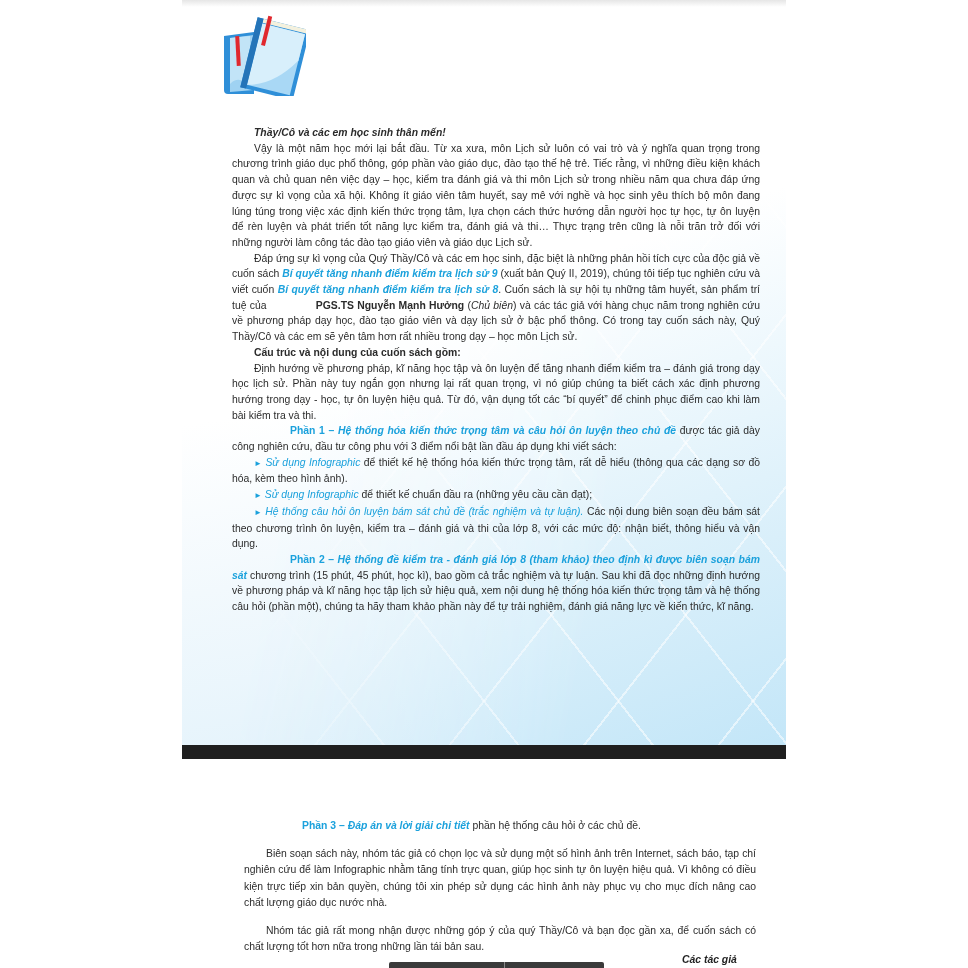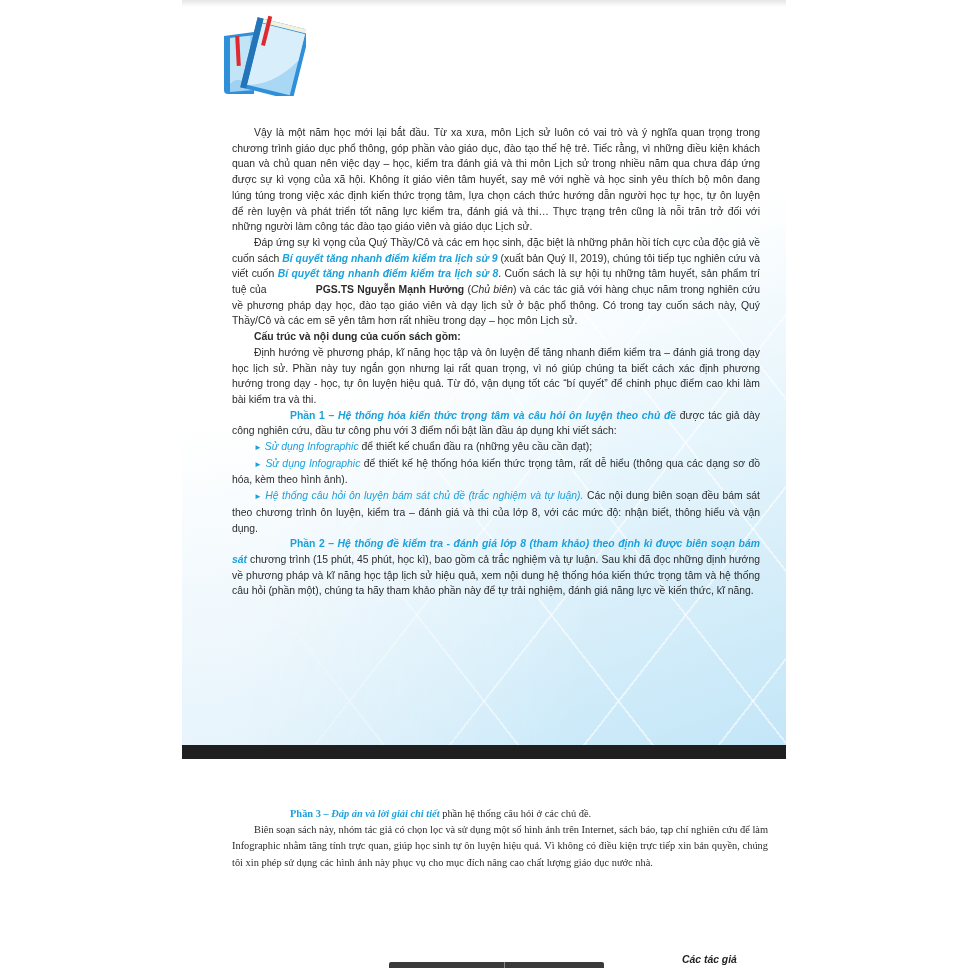--- a/index.html
+++ b/index.html
@@ -43,21 +43,21 @@
   .blue-b { color: #1ba1dc; font-weight: bold; padding-left: 36px; }
   .blue-bi { color: #1ba1dc; font-weight: bold; font-style: italic; }
   .blue-i { color: #1ba1dc; font-style: italic; }
   .b { font-weight: bold; padding-left: 46px; }
   .i { font-style: italic; }
   .arrow { color: #1ba1dc; font-size: 8px; }
 
   .divider-bar { position: absolute; left: 182px; top: 745px; width: 604px; height: 14px; background: #1f1f1f; }
 
   .content2 { position: absolute; left: 232px; top: 806px; width: 536px; font-size: 10.4px; line-height: 16.2px; color: #2b2b2b; text-align: justify; }
-  .content2 p { margin: 0; font-family: Liberation Serif, serif; }
+  .content2 p { margin: 12px; }
   .signature { position: absolute; left: 682px; top: 954px; font-size: 10.4px; font-weight: bold; font-style: italic; color: #222; }
   .bottom-bar { position: absolute; left: 389px; top: 962px; width: 215px; height: 6px; background: #3a3a3a; border-radius: 2px 2px 0 0; }
   .bottom-bar .sep { position: absolute; left: 115px; top: 0; width: 1px; height: 6px; background: #888; }
 </style>
 </head>
 <body>
 
 <div class="page1">
   <div class="pattern-base"></div>
   <div class="pattern"></div>
@@ -76,35 +76,37 @@
         <path d="M34 8 L80 8 L80 12 L34 12 Z" fill="#f4f1de"></path>
         <path d="M34 13 L78 13 L78 76 L34 76 Z" fill="#a9d8f5"></path>
         <path d="M34 13 L78 13 L78 40 Q60 70 34 76 Z" fill="#d8effb"></path>
         <rect x="28" y="8" width="6" height="72" fill="#2474b8"></rect>
         <rect x="38" y="4" width="4" height="30" fill="#e0282e"></rect>
       </g>
     </svg>
   </div>
 
   <div class="content">
+    <p class="greet">Thầy/Cô và các em học sinh thân mến!</p>
     <p class="indent">Vậy là một năm học mới lại bắt đầu. Từ xa xưa, môn Lịch sử luôn có vai trò và ý nghĩa quan trọng trong chương trình giáo dục phổ thông, góp phần vào giáo dục, đào tạo thế hệ trẻ. Tiếc rằng, vì những điều kiện khách quan và chủ quan nên việc dạy – học, kiểm tra đánh giá và thi môn Lịch sử trong nhiều năm qua chưa đáp ứng được sự kì vọng của xã hội. Không ít giáo viên tâm huyết, say mê với nghề và học sinh yêu thích bộ môn đang lúng túng trong việc xác định kiến thức trọng tâm, lựa chọn cách thức hướng dẫn người học tự học, tự ôn luyện để rèn luyện và phát triển tốt năng lực kiểm tra, đánh giá và thi… Thực trạng trên cũng là nỗi trăn trở đối với những người làm công tác đào tạo giáo viên và giáo dục Lịch sử.</p>
     <p class="indent"><span>Đáp ứng sự kì vọng của Quý Thầy/Cô và các em học sinh, đặc biệt là những phản hồi tích cực của độc giả về cuốn sách </span><span class="blue-bi">Bí quyết tăng nhanh điểm kiểm tra lịch sử 9</span><span> (xuất bản Quý II, 2019),  chúng tôi tiếp tục nghiên cứu và viết cuốn </span><span class="blue-bi">Bí quyết tăng nhanh điểm kiểm tra lịch sử 8</span><span>. Cuốn sách là sự hội tụ những tâm huyết, sản phẩm trí tuệ của </span><span class="b">PGS.TS Nguyễn Mạnh Hưởng</span><span> (</span><span class="i">Chủ biên</span><span>) và các tác giả với hàng chục năm trong nghiên cứu về phương pháp dạy học, đào tạo giáo viên và dạy lịch sử ở bậc phổ thông. Có trong tay cuốn sách này, Quý Thầy/Cô và các em sẽ yên tâm hơn rất nhiều trong dạy – học môn Lịch sử.</span></p>
     <p class="bold-head">Cấu trúc và nội dung của cuốn sách gồm:</p>
     <p class="indent">Định hướng về phương pháp, kĩ năng học tập và ôn luyện để tăng nhanh điểm kiểm tra – đánh giá trong dạy học lịch sử. Phần này tuy ngắn gọn nhưng lại rất quan trọng, vì nó giúp chúng ta biết cách xác định phương hướng trong dạy - học, tự ôn luyện hiệu quả. Từ đó, vận dụng tốt các “bí quyết” để chinh phục điểm cao khi làm bài kiểm tra và thi.</p>
     <p class="indent"><span class="blue-b">Phần 1 – </span><span class="blue-bi">Hệ thống hóa kiến thức trọng tâm và câu hỏi ôn luyện theo chủ đề</span><span> được tác giả dày công nghiên cứu, đầu tư công phu với 3 điểm nổi bật lần đầu áp dụng khi viết sách:</span></p>
+    <p class="indent"><span class="arrow">►</span> <span class="blue-i">Sử dụng Infographic</span><span> để thiết kế hệ thống hóa kiến thức trọng tâm, rất dễ hiểu (thông qua các dạng sơ đồ hóa, kèm theo hình ảnh).</span></p>
     <p class="indent"><span class="arrow">►</span> <span class="blue-i">Sử dụng Infographic</span><span> để thiết kế chuẩn đầu ra (những yêu cầu cần đạt);</span></p>
-    <p class="indent"><span class="arrow">►</span> <span class="blue-i">Sử dụng Infographic</span><span> để thiết kế hệ thống hóa kiến thức trọng tâm, rất dễ hiểu (thông qua các dạng sơ đồ hóa, kèm theo hình ảnh).</span></p>
     <p class="indent"><span class="arrow">►</span> <span class="blue-i">Hệ thống câu hỏi ôn luyện bám sát chủ đề (trắc nghiệm và tự luận).</span><span> Các nội dung biên soạn đều bám sát theo chương trình ôn luyện, kiểm tra – đánh giá và thi của lớp 8, với các mức độ: nhận biết, thông hiểu và vận dụng.</span></p>
     <p class="indent"><span class="blue-b">Phần 2 – </span><span class="blue-bi">Hệ thống đề kiểm tra - đánh giá lớp 8 (tham khảo)  theo định kì được biên soạn bám sát</span><span> chương trình (15 phút, 45 phút, học kì), bao gồm cả trắc nghiệm và tự luận. Sau khi đã đọc những định hướng về phương pháp và kĩ năng học tập lịch sử hiệu quả, xem nội dung hệ thống hóa kiến thức trọng tâm và hệ thống câu hỏi (phần một), chúng ta hãy tham khảo phần này để tự trải nghiệm, đánh giá năng lực về kiến thức, kĩ năng.</span></p>
   </div>
 </div>
 
 <div class="divider-bar"></div>
 
 <div class="content2">
   <p class="indent"><span class="blue-b">Phần 3 – </span><span class="blue-bi">Đáp án và lời giải chi tiết</span><span> phần hệ thống câu hỏi ở các chủ đề.</span></p>
   <p class="indent">Biên soạn sách này, nhóm tác giả có chọn lọc và sử dụng một số hình ảnh trên Internet, sách báo, tạp chí nghiên cứu để làm Infographic nhằm tăng tính trực quan, giúp học sinh tự ôn luyện hiệu quả. Vì không có điều kiện trực tiếp xin bản quyền, chúng tôi xin phép sử dụng các hình ảnh này phục vụ cho mục đích nâng cao chất lượng giáo dục nước nhà.</p>
+  <p class="indent">Nhóm tác giả rất mong nhận được những góp ý của quý Thầy/Cô và bạn đọc gần xa, để cuốn sách có chất lượng tốt hơn nữa trong những lần tái bản sau.</p>
 </div>
 
 <div class="signature">Các tác giả</div>
 <div class="bottom-bar">
     <div class="sep"></div>
   </div>
 
 </body></html>

